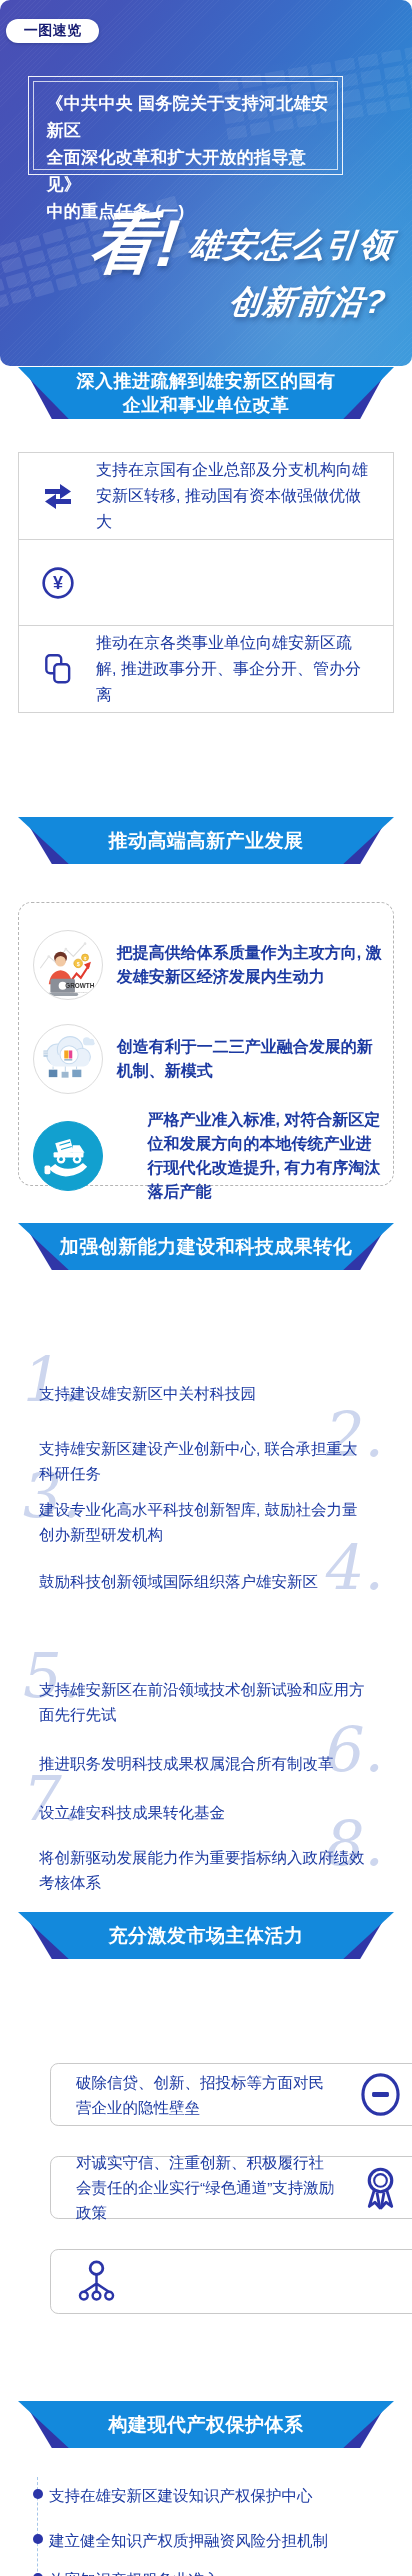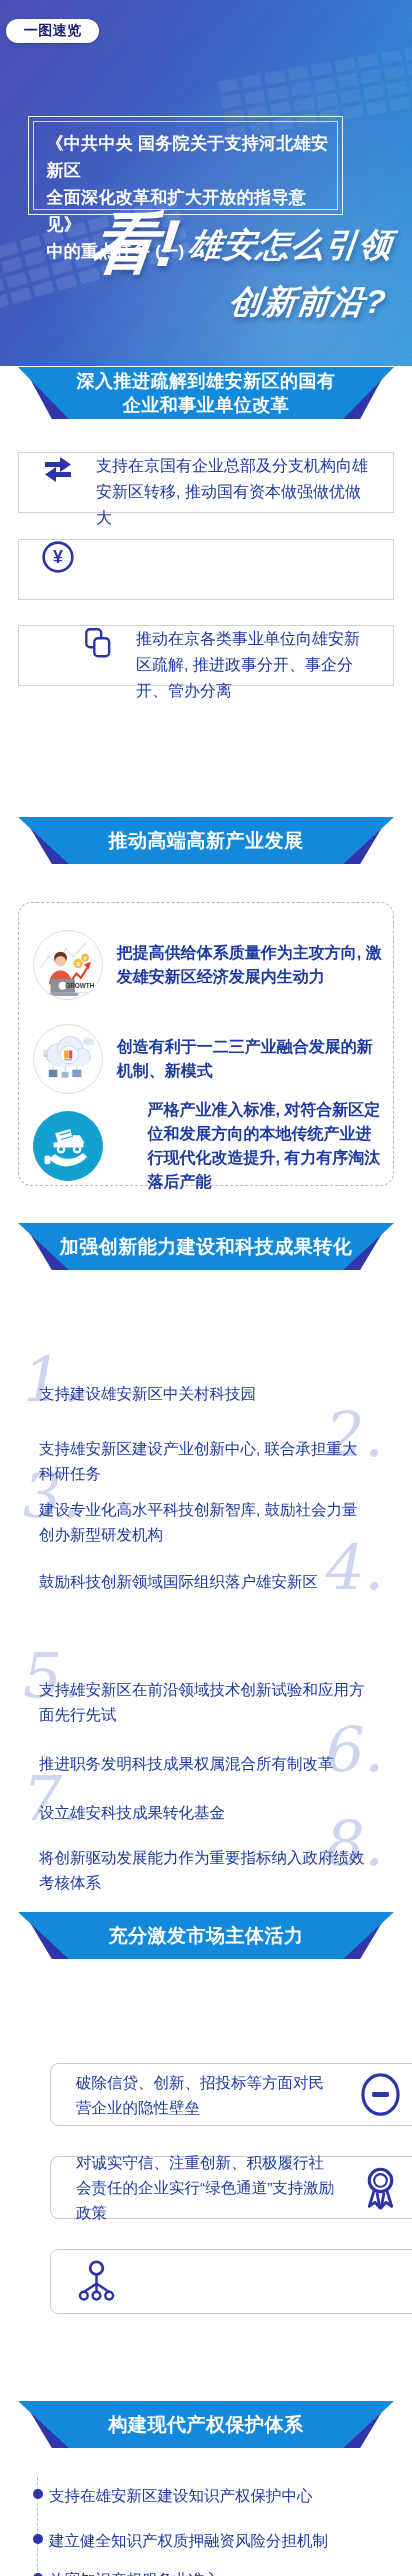--- a/index.html
+++ b/index.html
@@ -8,33 +8,33 @@
     --footer-bg:#f0f1f3; --footer-text:#16317f; --card-border:#d3d3d3;
     --dashed:#b5b5b5; --tline:#a6c6e8;
   }
   *{margin:0;padding:0;box-sizing:border-box;}
   html,body{background:#fff;}
   body{font-family:"Liberation Sans",sans-serif;}
   .page{position:relative;width:412px;height:3155px;margin:0 auto;background:#fff;overflow:hidden;}
 
   
   .hero{position:absolute;left:0;top:0;width:412px;height:366px;
-    background:linear-gradient(118deg,#4a4eb4 0%,#4355b9 20%,#3a6ac6 48%,#2f86d3 78%,#2d93da 100%);overflow:hidden;}
+    background:linear-gradient(118deg,#4a4eb4 0%,#4355b9 20%,#3a6ac6 48%,#2f86d3 78%,#2d93da 100%);overflow:hidden;border-radius:10px;}
   .hero-tex{position:absolute;inset:0;
     background:repeating-linear-gradient(135deg,rgba(255,255,255,.045) 0 0.5px,transparent 0.5px 3.6px);}
   .hero-glow{position:absolute;inset:0;
     background:radial-gradient(ellipse at 72% 88%,rgba(255,255,255,.16),transparent 58%);}
   .panels{position:absolute;opacity:.09;}
   .panels.p1{left:-20.6px;top:222px;transform:rotate(-16deg);}
   .panels.p2{left:222px;top:62px;transform:rotate(-10deg);opacity:.06;}
   .badge{position:absolute;left:6.2px;top:18.5px;height:24px;padding:0 17.5px;background:#fff;
     border-radius:12.4px;display:flex;align-items:center;box-shadow:0 1px 3.1px rgba(0,20,60,.25);}
   .badge span{font-size:14px;font-weight:700;color:var(--navy);letter-spacing:0.5px;}
   .quote-box{position:absolute;left:28px;top:76px;width:315px;height:99px;
-    border:1px solid rgba(255,255,255,.92);margin-top:40px;}
+    border:1px solid rgba(255,255,255,.92);}
   .quote-box::after{content:"";position:absolute;inset:3.6px;border:0.5px solid rgba(255,255,255,.75);}
   .quote-text{position:relative;z-index:2;padding:13.4px 10.3px 0 17.5px;color:#fff;
     font-size:17px;font-weight:600;line-height:27px;letter-spacing:0.3px;}
   .slogan{position:absolute;left:88px;top:214px;width:309px;color:#fff;
     font-style:italic;transform:skewX(-6deg);text-shadow:1.5px 2.6px 5.2px rgba(8,35,85,.38);}
   .slogan-row1{display:flex;align-items:flex-end;gap:10.3px;}
   .slogan-kan{font-size:66px;font-weight:900;line-height:.88;}
   .slogan-l1{font-size:33px;font-weight:900;padding-bottom:4.1px;letter-spacing:1px;}
   .slogan-l2{font-size:33px;font-weight:900;text-align:right;padding-right:7.2px;margin-top:8.2px;letter-spacing:1px;}
 
@@ -45,31 +45,31 @@
   .banner .light{position:absolute;inset:0;background:var(--banner-blue);
     clip-path:polygon(0 0,100% 0,86.5% 100%,13.5% 100%);}
   .banner .label{position:relative;z-index:2;height:100%;display:flex;flex-direction:column;
     align-items:center;justify-content:center;color:#fff;font-weight:700;font-size:19px;
     text-align:center;line-height:24px;letter-spacing:0.5px;}
   #s1-banner{top:367px;height:52px;} #s1-banner .label{font-size:18px;}
   #s2-banner{top:817px;} #s3-banner{top:1223px;} #s4-banner{top:1912px;}
   #s5-banner{top:2401px;}
 
   
-  .s1card{position:absolute;left:18px;width:376px;height:61px;background:#fff;
-    border:0.5px solid var(--card-border);display:flex;align-items:flex-start;}
-  #s1c1{top:452px;} #s1c2{top:539px;} #s1c3{top:625px;padding-left:40px;}
+  .s1card{position:absolute;left:18px;width:376px;height:88px;background:#fff;
+    border:0.5px solid var(--card-border);display:flex;align-items:center;}
+  #s1c1{top:452px;} #s1c2{top:539px;} #s1c3{top:625px;}
   .s1card .ic{flex:0 0 77px;display:flex;justify-content:center;}
   .s1card .tx{flex:1;padding-right:21.6px;font-size:16px;line-height:26px;color:var(--text-blue);font-weight:500;}
 
   
   .dash-panel{position:absolute;left:18px;top:902px;width:376px;height:284px;
     border:1.5px dashed var(--dashed);border-radius:13.4px;}
   .s2row{position:absolute;left:14.4px;right:9.3px;display:flex;align-items:center;gap:13.4px;}
-  #s2r1{top:19.6px;height:85px;} #s2r2{top:117px;height:77px;} #s2r3{top:206px;height:73px;gap:44px;}
+  #s2r1{top:19.6px;height:85px;} #s2r2{top:117px;height:77px;} #s2r3{top:216px;height:73px;gap:44px;}
   .circle-ill{flex:0 0 70px;width:70px;height:70px;border-radius:50%;background:#fff;
     border:1px solid #dcdcdc;overflow:hidden;display:flex;align-items:center;justify-content:center;}
   .circle-ill.teal{background:var(--teal);border-color:var(--teal);}
   .s2row .tx{flex:1;font-size:16px;line-height:24px;color:var(--text-blue);font-weight:700;}
 
   
   .li{position:absolute;left:0;width:412px;}
   .li .ghost{position:absolute;font-family:"DejaVu Serif",serif;font-style:italic;
     font-size:61px;line-height:1;color:var(--ghost);font-weight:400;z-index:1;}
   .li.gl .ghost{left:23px;} .li.gr .ghost{right:28px;}

